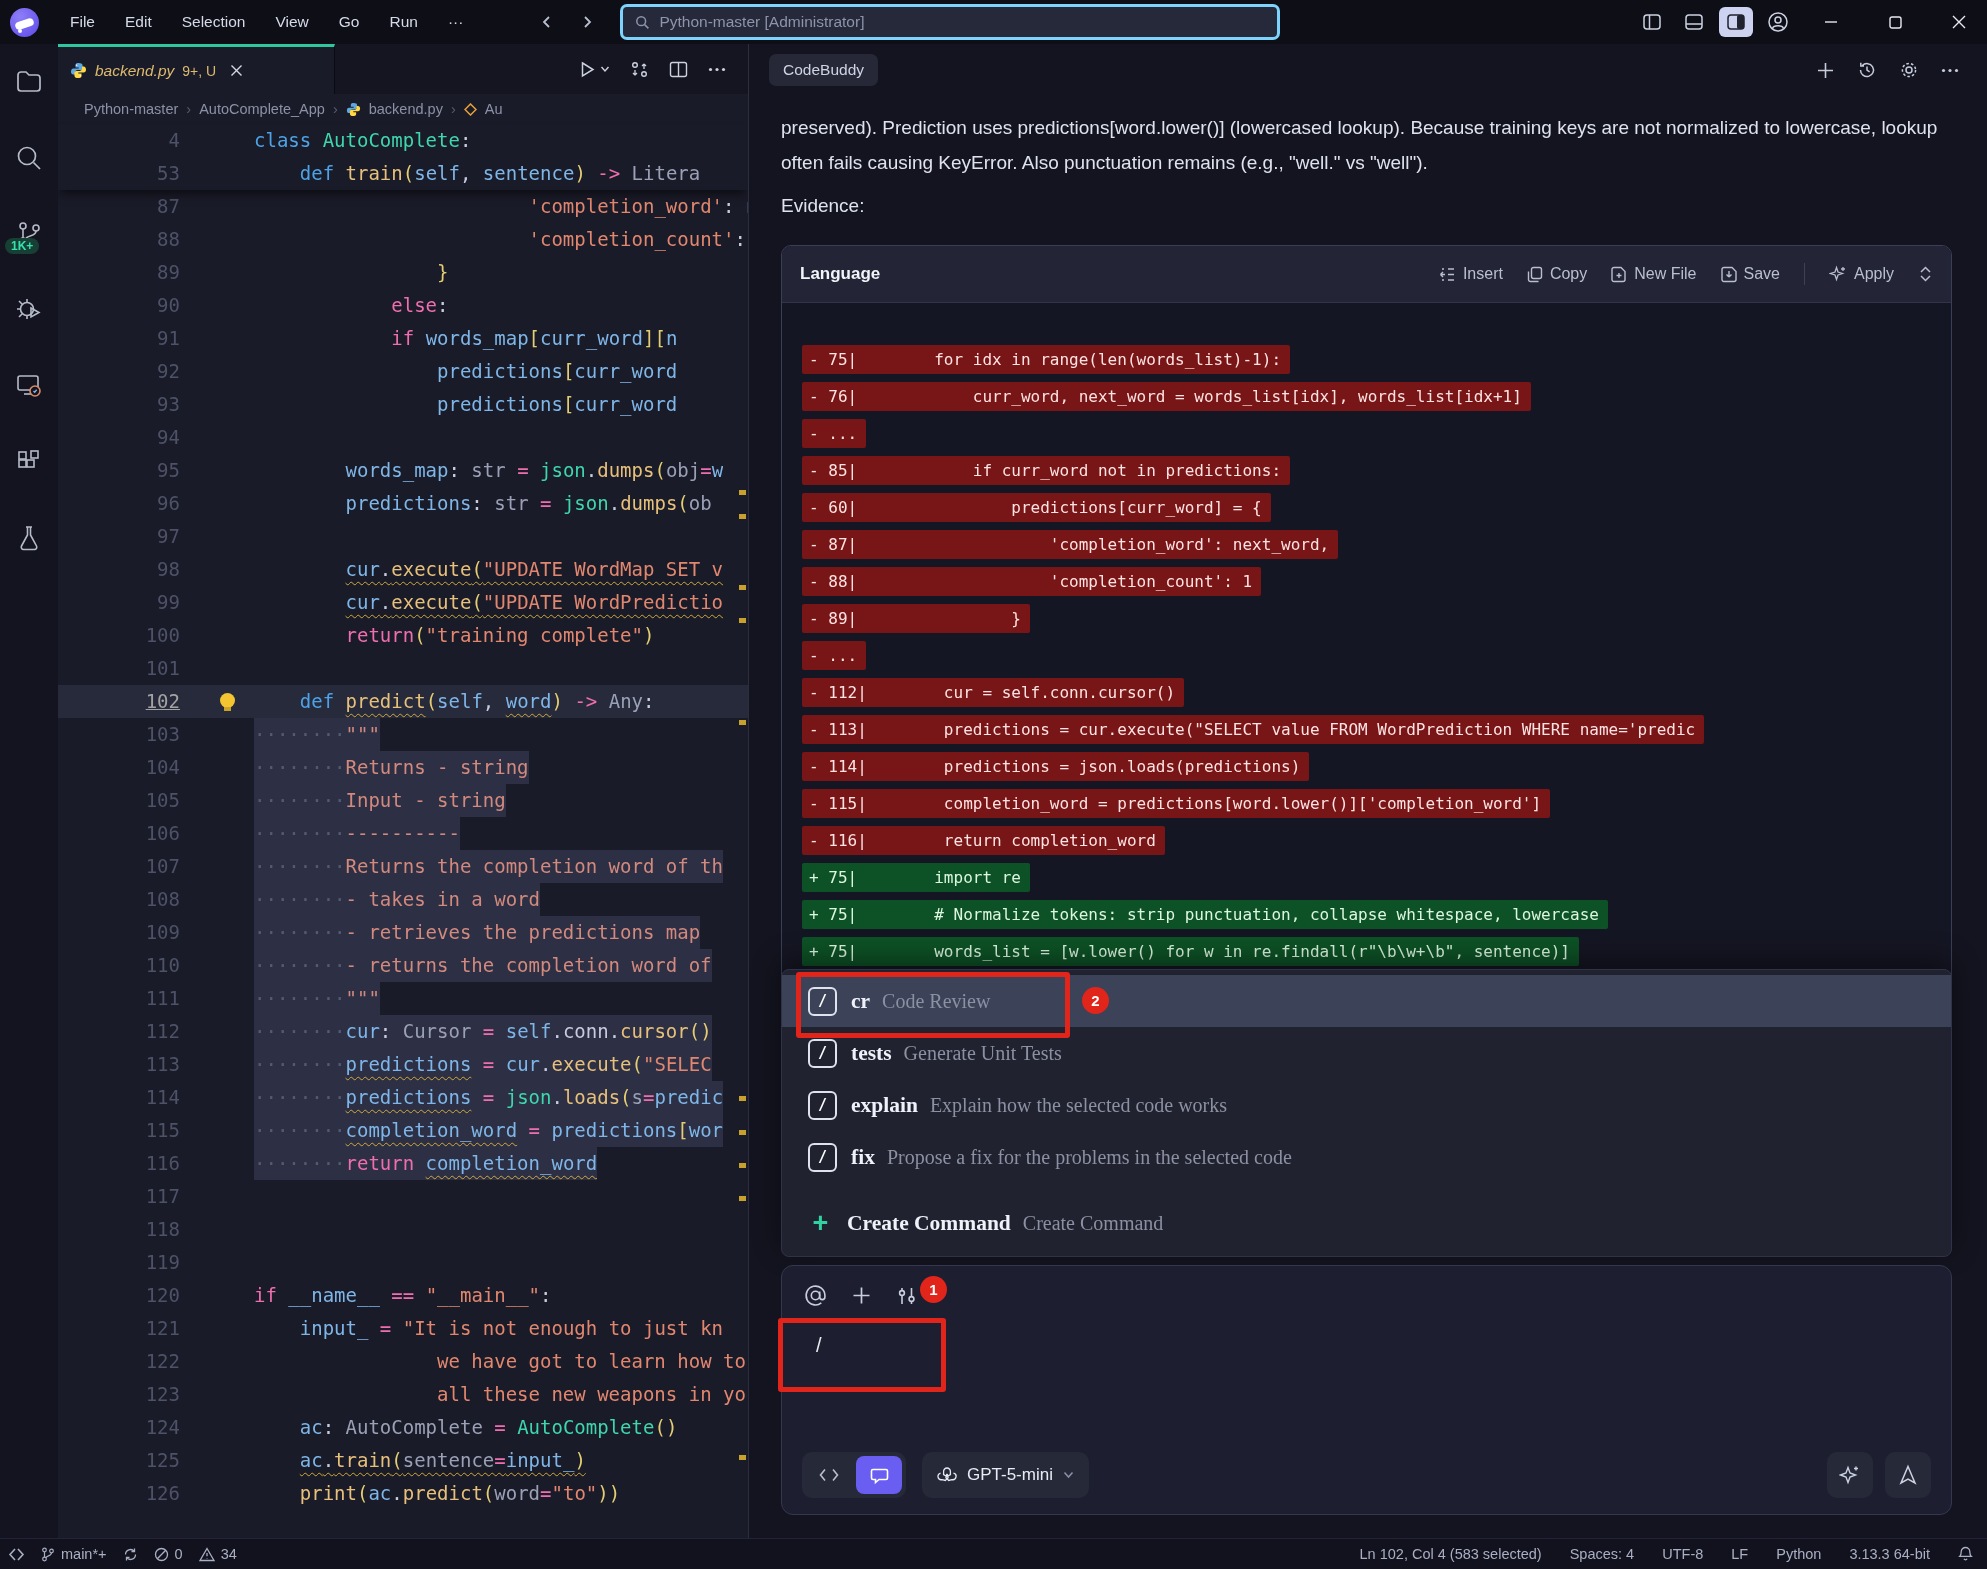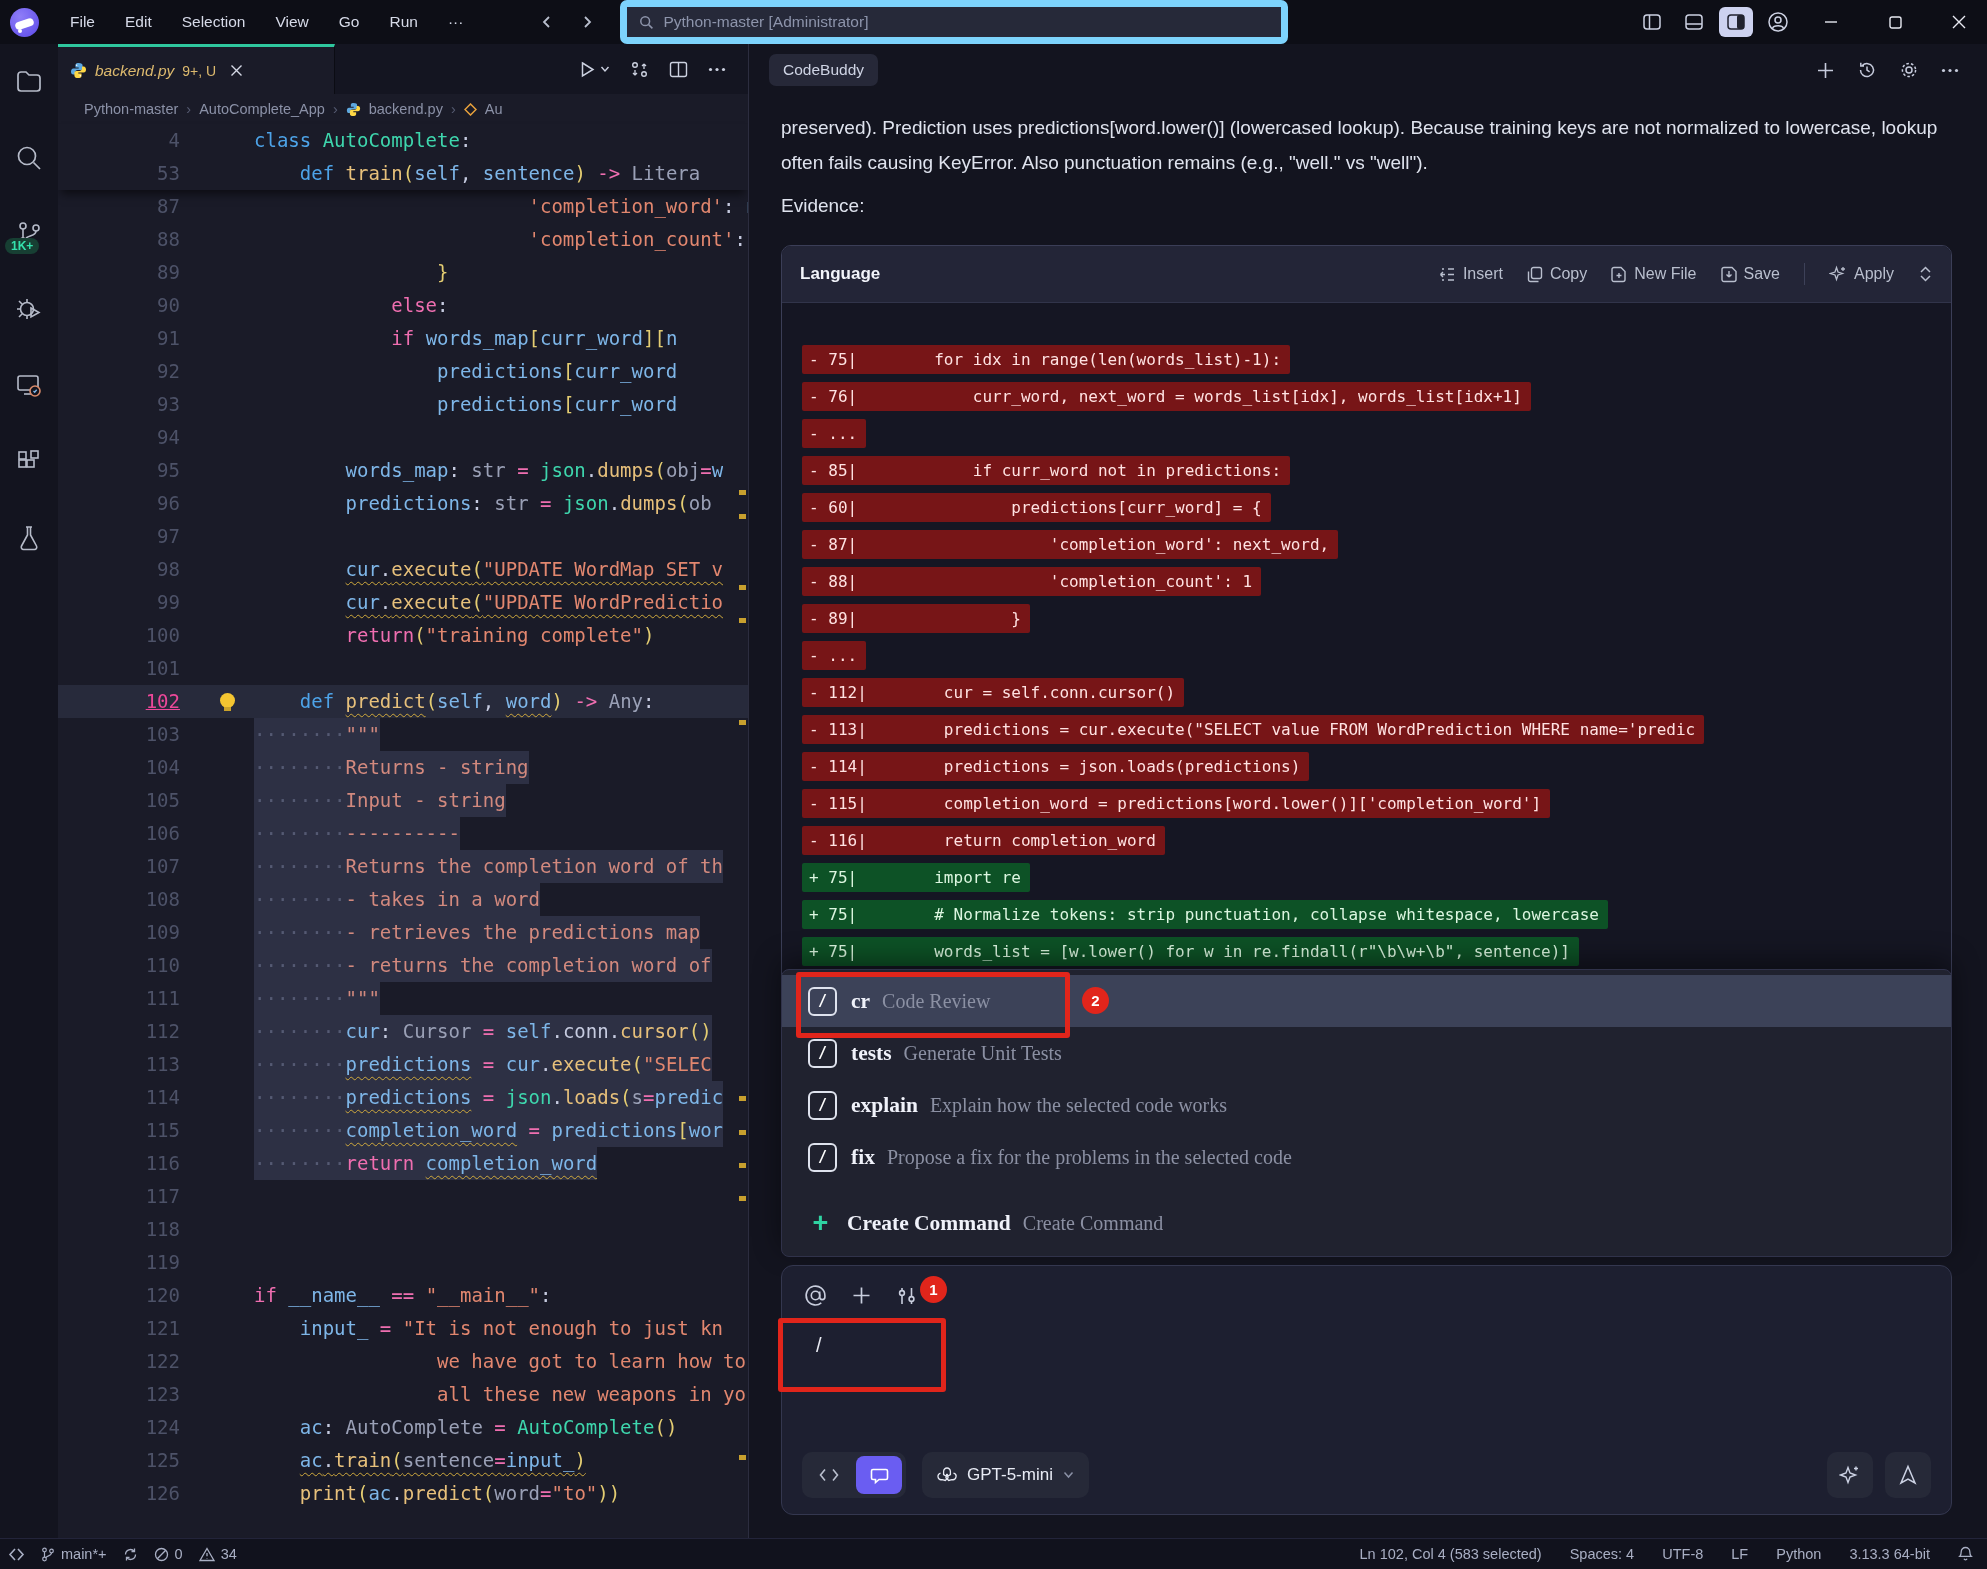--- a/index.html
+++ b/index.html
@@ -7,21 +7,21 @@
   .app{width:1987px;height:1569px;display:flex;flex-direction:column;background:#10111b;color:#c9cee2;}
   svg{display:block}
   
   .titlebar{height:44px;flex:none;display:flex;align-items:center;background:#0d0e16;padding:0 0 0 10px;}
   .logo{width:29px;height:29px;border-radius:50%;background:radial-gradient(circle at 35% 30%,#8f7ef8,#5b49e9);position:relative;flex:none;margin-right:18px;}
   .logo::after{content:"";position:absolute;left:5px;top:12px;width:19px;height:8px;border-radius:8px;background:#fff;transform:rotate(-18deg);}
   .logo::before{content:"";position:absolute;left:8px;top:21px;width:4px;height:4px;border-radius:50%;background:#fff;}
   .menus{display:flex;gap:4px;font-size:15.5px;color:#d6dae8;}
   .menu{padding:4px 13px;border-radius:5px;}
   .navarrows{display:flex;gap:26px;margin:0 26px 0 64px;color:#b9bfce;}
-  .searchbox{width:630px;height:30px;background:#262939;border:7px solid #7dd3fc;border-radius:7px;display:flex;align-items:center;gap:9px;padding:0 12px;color:#8d94ab;font-size:15.5px;}
+  .searchbox{width:630px;height:30px;background:#262939;border:3px solid #7dd3fc;border-radius:7px;display:flex;align-items:center;gap:9px;padding:0 12px;color:#8d94ab;font-size:15.5px;}
   .tb-right{margin-left:auto;display:flex;align-items:center;gap:8px;color:#ccd1e2;}
   .tb-ico{width:34px;height:30px;display:flex;align-items:center;justify-content:center;border-radius:6px;}
   .tb-ico.active{background:#cdd2f0;color:#20222f;}
   .winbtn{width:56px;height:44px;display:flex;align-items:center;justify-content:center;color:#e8eaf2;}
   
   .main{flex:1;display:flex;min-height:0;}
   .activity{width:58px;flex:none;background:#13141f;display:flex;flex-direction:column;align-items:center;padding-top:22px;gap:44px;color:#b6bbc9;}
   .act-ico{position:relative;width:32px;height:32px;display:flex;align-items:center;justify-content:center;}
   .scm-badge{position:absolute;left:-8px;bottom:-4px;background:#173f33;color:#35e2ad;font-size:12px;font-weight:bold;padding:1px 6px;border-radius:9px;}
   
@@ -32,21 +32,21 @@
   .tabbadges{color:#ddba6e;font-size:14px;}
   .tabclose{color:#d5d9e6;margin-left:6px;font-size:15px;}
   .tabactions{margin-left:auto;display:flex;align-items:center;gap:20px;padding-right:22px;color:#ccd1e0;}
   .breadcrumb{height:30px;flex:none;display:flex;align-items:center;gap:8px;padding-left:26px;font-size:14.5px;color:#8b91a7;white-space:nowrap;overflow:hidden;}
   .bc-sep{color:#565b72;}
   .sticky{flex:none;position:relative;z-index:5;background:#1a1b28;box-shadow:0 7px 9px -3px rgba(0,0,0,.55);}
   .codearea{flex:1;overflow:hidden;position:relative;}
   .crow{display:flex;height:33px;line-height:33px;font-family:"DejaVu Sans Mono",monospace;font-size:19px;}
   .crow.cur{background:#272a3b;}
   .gut{width:150px;flex:none;text-align:right;padding-right:28px;color:#4d5268;box-sizing:border-box;}
-  .crow.cur .gut{color:#ec4899;text-decoration:underline;}
+  .crow.cur .gut{color:#a3a3a3;text-decoration:underline;}
   .slot{width:46px;flex:none;position:relative;}
   .bulb{position:absolute;left:12px;top:8px;width:15px;height:15px;border-radius:50%;background:#f4c531;}
   .bulb::after{content:"";position:absolute;left:4px;top:14px;width:7px;height:4px;background:#caa22a;}
   .codetxt{white-space:pre;overflow:hidden;}
   .selbg{background:rgba(125,136,180,.20);}
   .tk{white-space:pre;}
   .kwb{color:#4da3e8}.kwp{color:#ef6eb0}.fn{color:#e7c07b}.id{color:#7eb6e8}
   .str{color:#e2876f}.doc{color:#d2897e}.pun{color:#e4cd72}.typ{color:#9aa0b6}
   .teal{color:#3ed6ad}.dflt{color:#c6cbe0}.ws{color:#555a73}
   .sq{text-decoration:underline wavy #cfa93d 1px;text-underline-offset:5px;}

